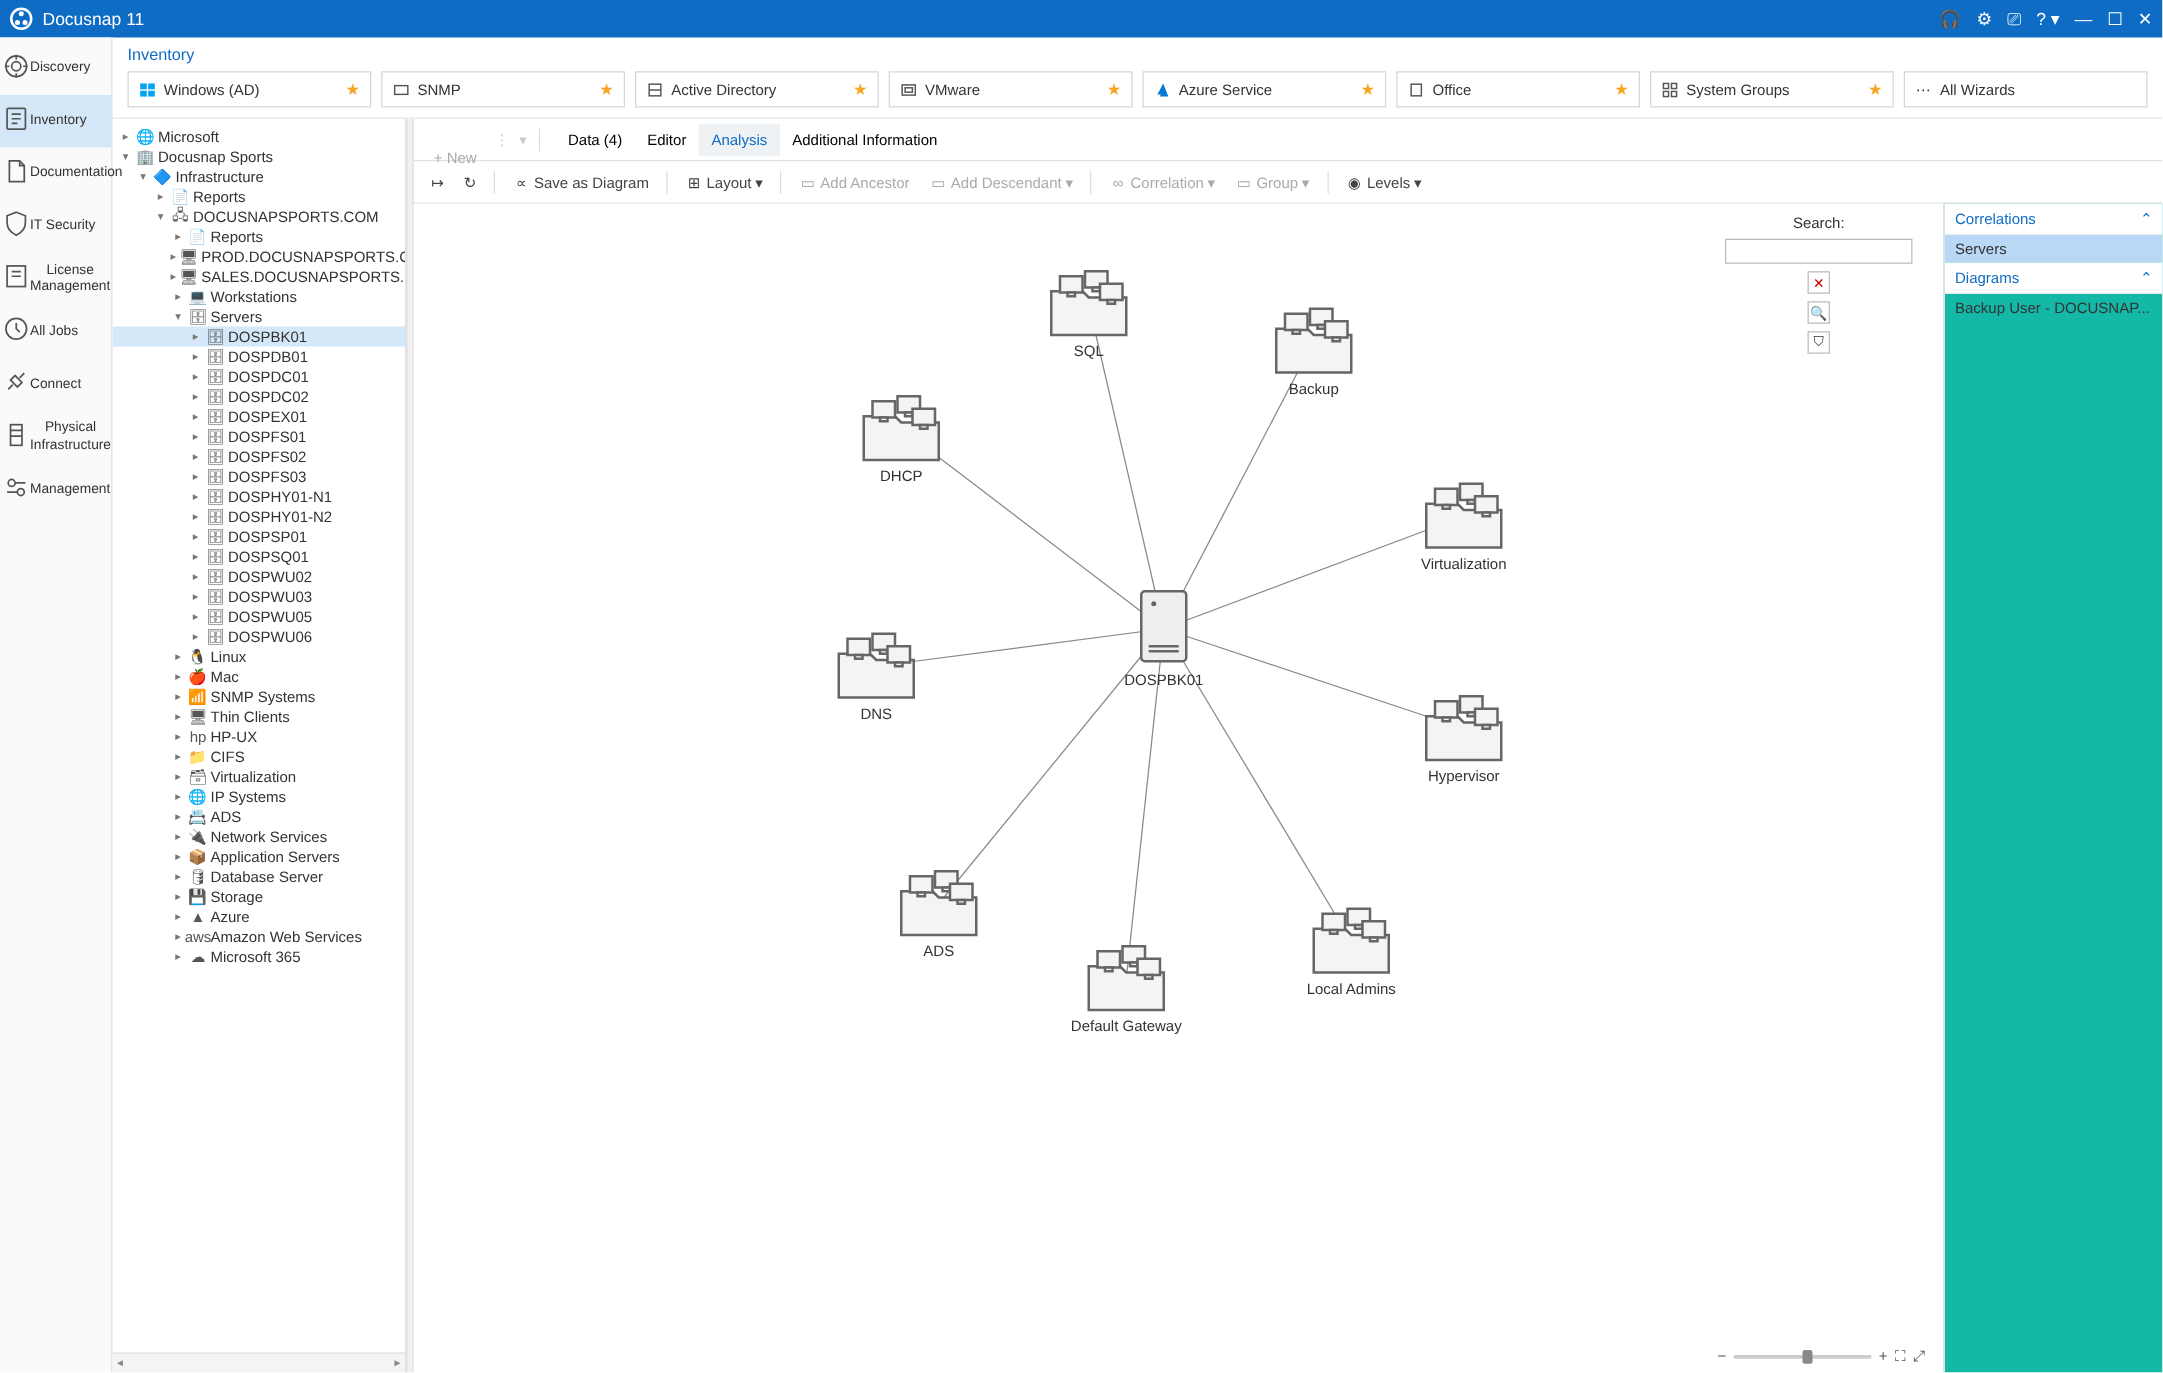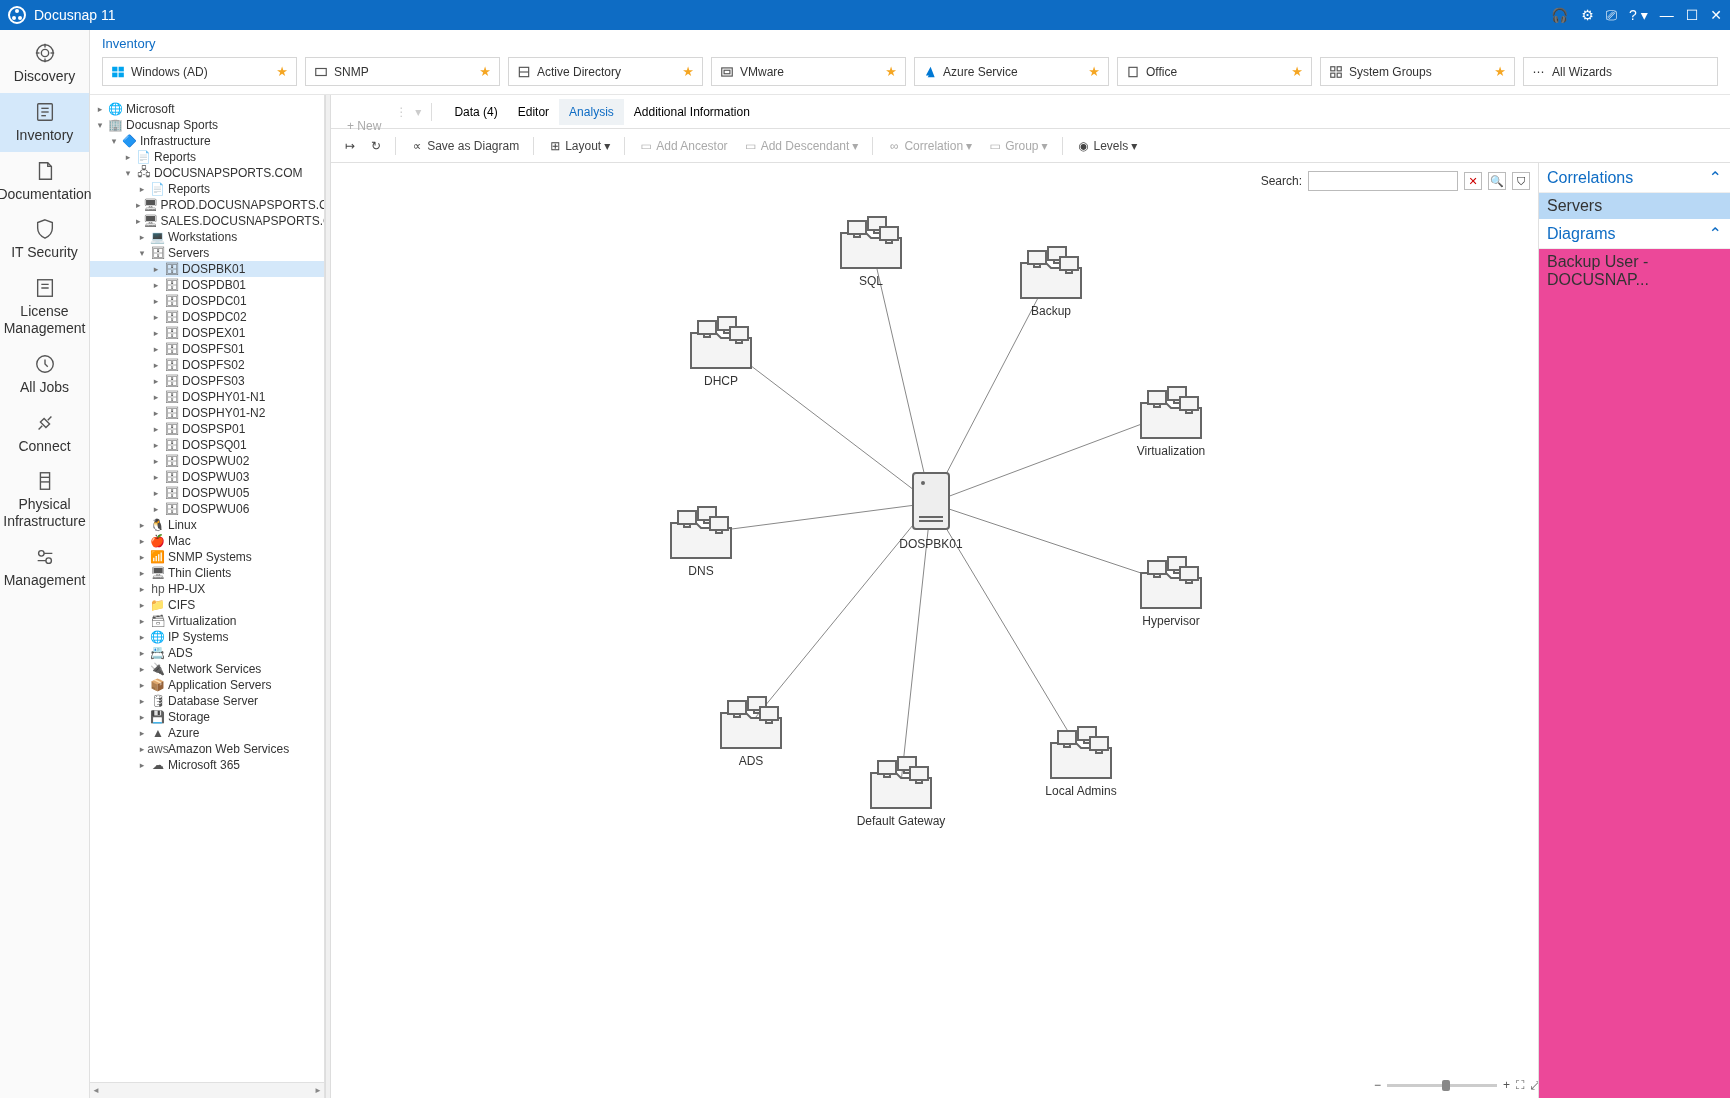--- a/index.html
+++ b/index.html
@@ -10,21 +10,21 @@
 .titlebar .logo { width: 18px; height: 18px; border: 2px solid #fff; border-radius: 50%; position: relative; margin-right: 8px; }
 .titlebar .logo::before { content: ""; position: absolute; width: 4px; height: 4px; background: #fff; border-radius: 50%; top: 1px; left: 5px; }
 .titlebar .logo::after { content: ""; position: absolute; width: 4px; height: 4px; background: #fff; border-radius: 50%; bottom: 2px; left: 2px; box-shadow: 6px 0 0 #fff; }
 .titlebar .title { flex: 1; font-size: 14px; }
 .titlebar .win-ctrl { display: flex; gap: 12px; align-items: center; }
 .titlebar .win-ctrl span { cursor: pointer; font-size: 14px; }
 
 
 .layout { display: flex; height: calc(100vh - 30px); }
 .sidebar-left { width: 90px; background: #fafafa; border-right: 1px solid #e0e0e0; display: flex; flex-direction: column; align-items: stretch; padding-top: 4px; }
-.sidebar-left .nav-item { display: flex; flex-direction: column; align-items: center; padding: 8px 2px; cursor: pointer; font-size: 14px; text-align: center; line-height: 1.2; }
+.sidebar-left .nav-item { display: flex; flex-direction: row; align-items: center; padding: 8px 2px; cursor: pointer; font-size: 11px; text-align: center; line-height: 1.2; }
 .sidebar-left .nav-item.active { background: #d4e8fa; }
 .sidebar-left .nav-item .ico { width: 22px; height: 22px; margin-bottom: 4px; color: #555; display: flex; align-items: center; justify-content: center; }
 
 .main { flex: 1; display: flex; flex-direction: column; min-width: 0; }
 .crumb { padding: 6px 12px; color: #0e6cc4; font-size: 13px; }
 
 .wizard-row { display: flex; gap: 8px; padding: 0 12px 8px; border-bottom: 1px solid #e6e6e6; }
 .wizard { flex: 1; border: 1px solid #d6d6d6; background: #fff; padding: 6px 8px; display: flex; align-items: center; justify-content: space-between; cursor: pointer; font-size: 12px; }
 .wizard .wleft { display: flex; align-items: center; gap: 6px; }
 .wizard .wico { width: 14px; height: 14px; display: flex; align-items: center; justify-content: center; }
@@ -50,28 +50,28 @@
 .tabbar .newbtn { color: #aaa; padding: 4px 8px; margin-top: 29px; }
 .tabbar .sep { color: #ccc; padding: 0 2px; }
 .tabbar .tab { padding: 6px 10px; cursor: pointer; color: #000000; }
 .tabbar .tab.active { background: #eef2f5; color: #0e6cc4; margin-top: 40px; }
 
 .toolbar2 { display: flex; align-items: center; border-bottom: 1px solid #e0e0e0; padding: 4px 8px; height: 34px; gap: 4px; font-size: 12px; }
 .toolbar2 .tbtn { padding: 4px 6px; cursor: pointer; display: flex; align-items: center; gap: 3px; color: #444; }
 .toolbar2 .tbtn.disabled { color: #aaa; }
 .toolbar2 .tico2 { width: 14px; height: 14px; display: inline-flex; align-items: center; justify-content: center; }
 
-.search-row { position: absolute; top: 76px; right: 200px; display: flex; align-items: center; gap: 6px; z-index: 5; }
+.search-row { position: absolute; top: 76px; right: 200px; display: flex; align-items: center; gap: 6px; z-index: 5; flex-direction: column; }
 .search-row input { border: 1px solid #bbb; height: 20px; width: 150px; padding: 0 4px; font-size: 12px; }
 .search-row .sico { width: 18px; height: 18px; border: 1px solid #bbb; display: flex; align-items: center; justify-content: center; cursor: pointer; font-size: 11px; background: #fff; }
 
 .diagram { flex: 1; position: relative; background: #fff; overflow: hidden; }
 .diagram svg { position: absolute; top: 0; left: 0; }
 
-.side-panel { position: absolute; right: 0; top: 68px; bottom: 0; width: 192px; background: #ec4899; border-left: 1px solid #e0e0e0; font-size: 16px; }
+.side-panel { position: absolute; right: 0; top: 68px; bottom: 0; width: 175px; background: #14b8a6; border-left: 1px solid #e0e0e0; font-size: 12px; }
 .side-panel .phead { background: #fff; color: #0e6cc4; padding: 5px 8px; display: flex; justify-content: space-between; align-items: center; border-bottom: 1px solid #eee; cursor: pointer; }
 .side-panel .pitem { padding: 4px 8px; cursor: pointer; }
 .side-panel .pitem.sel { background: #b8d8f5; }
 
 .zoom-bar { position: absolute; bottom: 6px; right: 190px; display: flex; align-items: center; gap: 6px; font-size: 12px; color: #555; }
 .zoom-bar .track { width: 110px; height: 3px; background: #ccc; position: relative; }
 .zoom-bar .thumb { position: absolute; top: -4px; left: 50%; width: 8px; height: 11px; background: #888; border-radius: 2px; }
 
 
 .node-icon { stroke: #666; fill: #f4f4f4; stroke-width: 2; }

